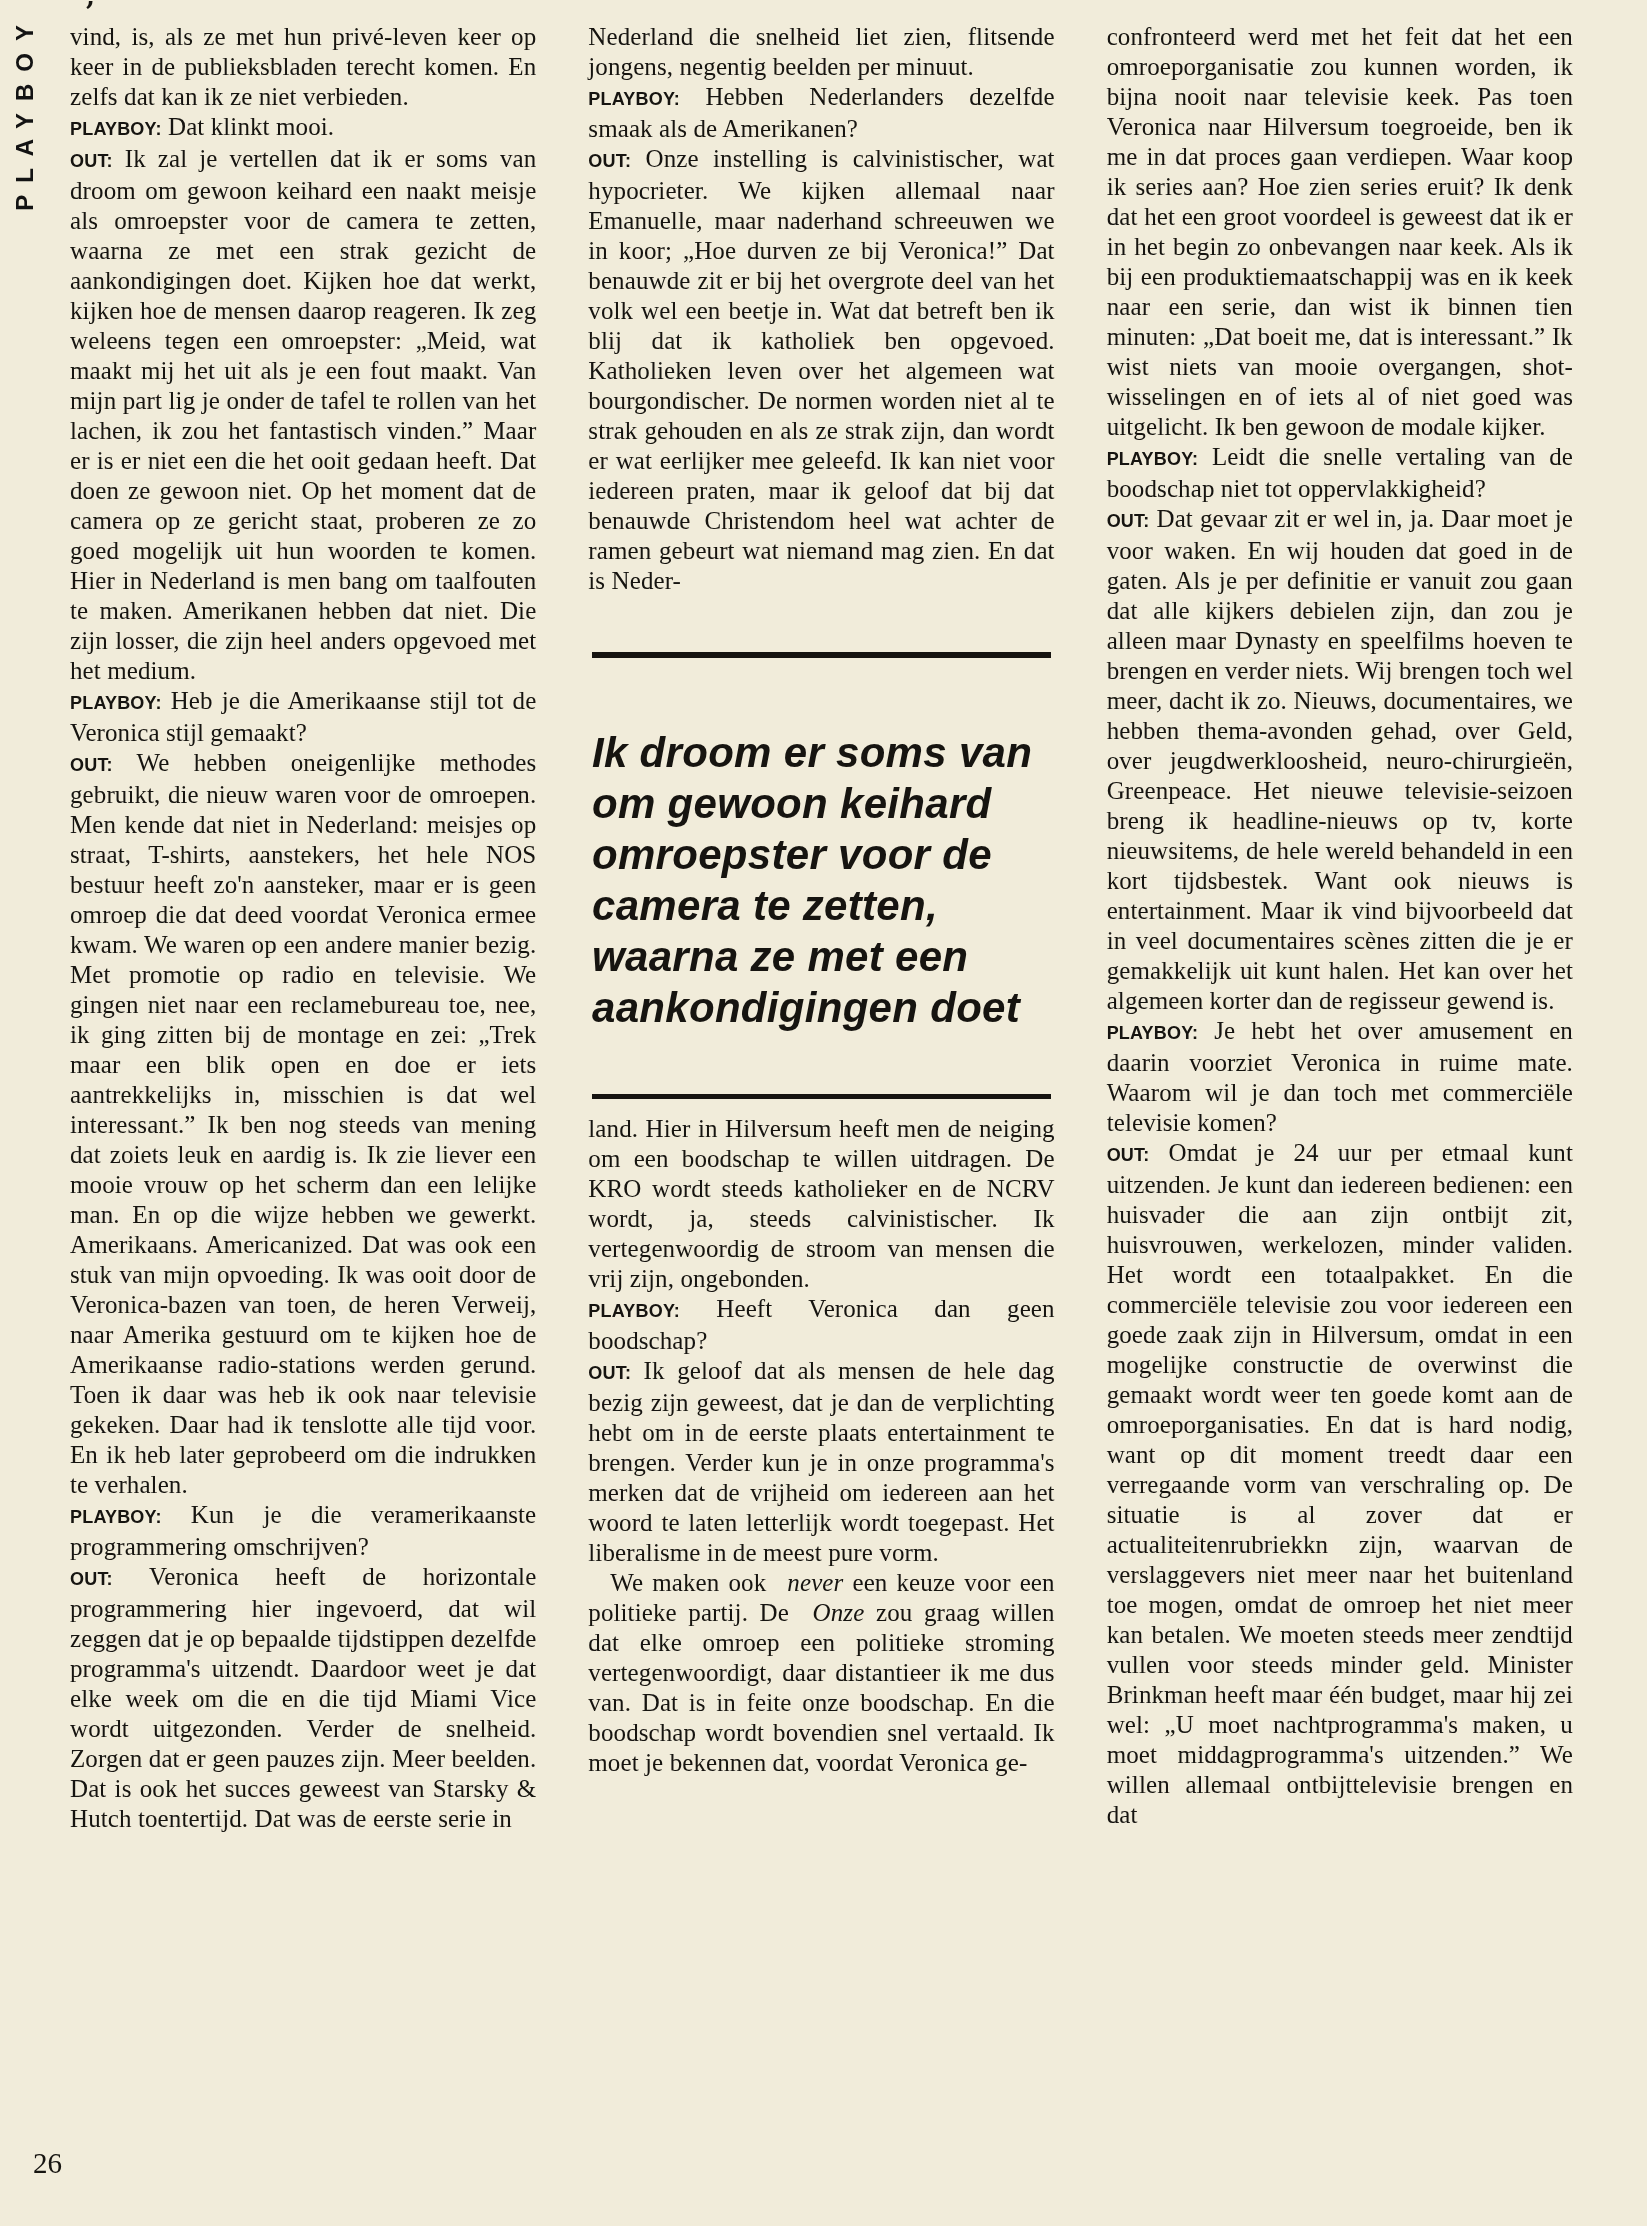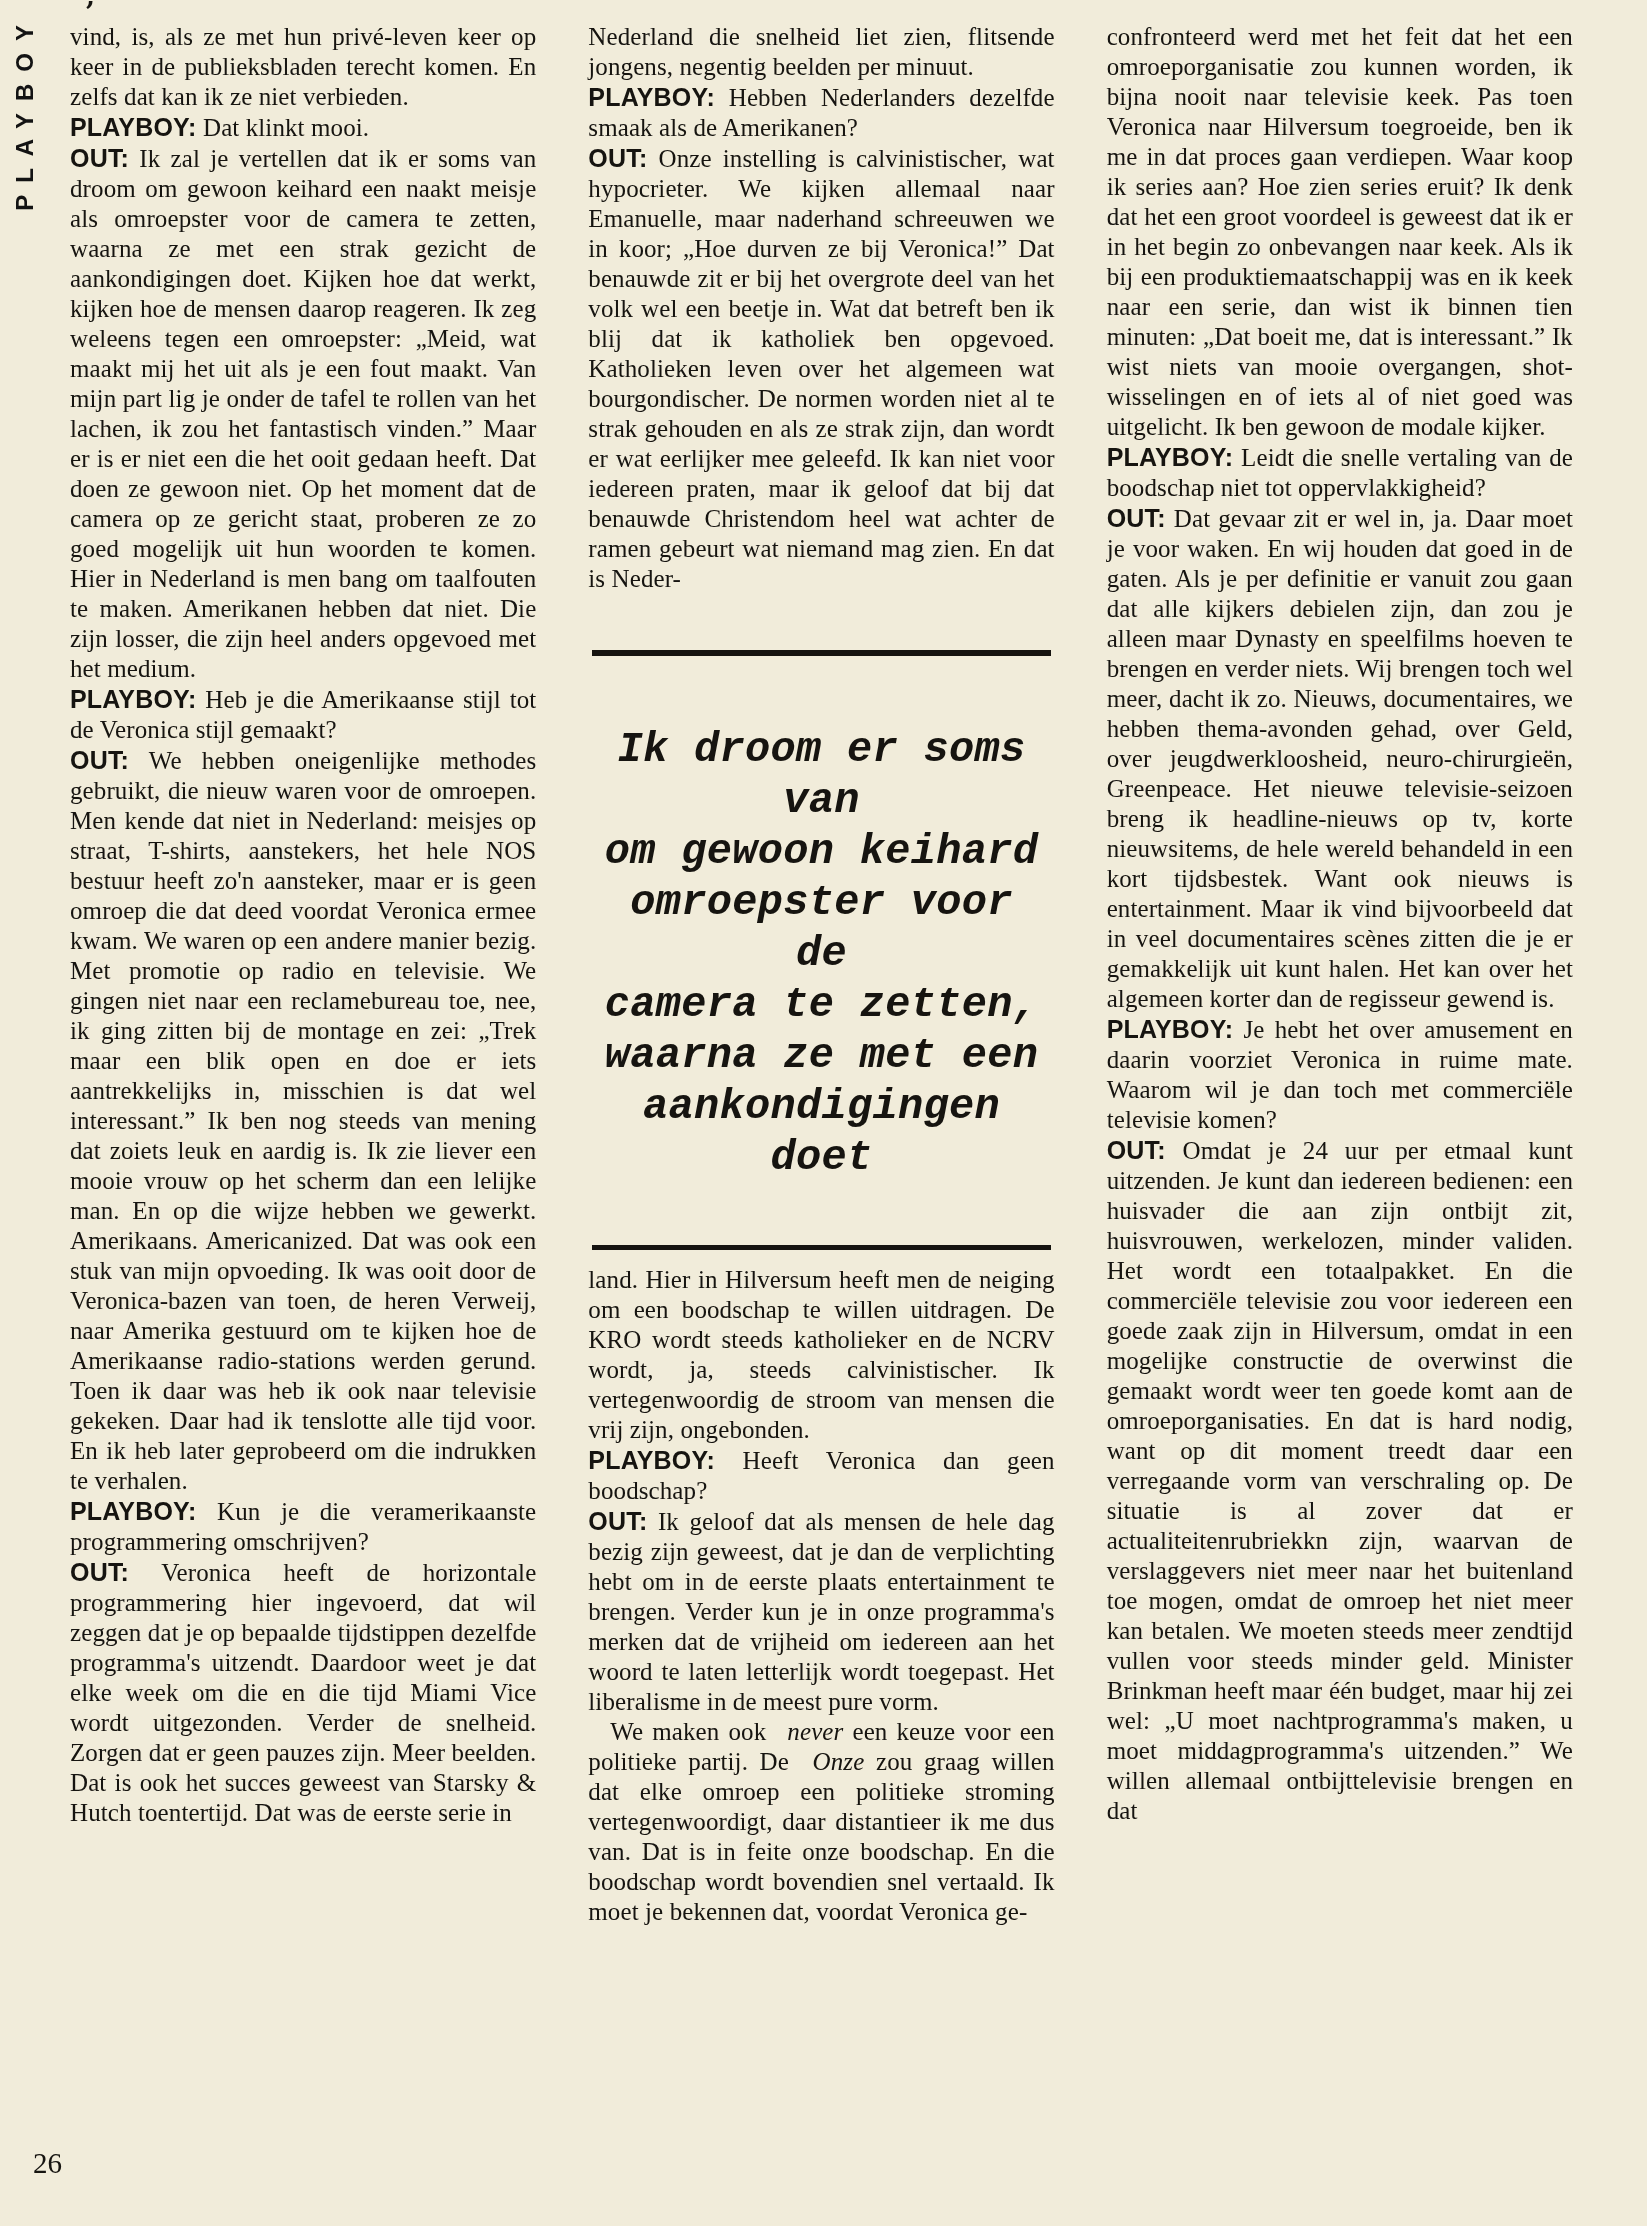--- a/index.html
+++ b/index.html
@@ -43,34 +43,34 @@
     font-size:25px;
     line-height:30px;
     text-align:justify;
     letter-spacing:0.1px;
   }
   .col p{margin:0;}
   .col p.indent{text-indent:22px;}
   .label{
     font-family:"Liberation Sans",sans-serif;
     font-weight:700;
-    font-size:25px;
+    font-size:18px;
     letter-spacing:0.2px;
   }
   .quote-block{
     margin:56px 3.7px 15px 3.7px;
   }
   .rule{
     height:5.6px;
     background:#161410;
   }
   .quote-lines{
     padding:69px 0 61px 0;
-    text-align:center;
-    font-family:Liberation Mono, monospace;
+    text-align:left;
+    font-family:Liberation Sans, sans-serif;
     font-style:italic;
     font-weight:700;
     font-size:42px;
     line-height:51px;
     letter-spacing:0.3px;
   }
   .page-number{
     position:absolute;
     left:33px;
     bottom:46px;

